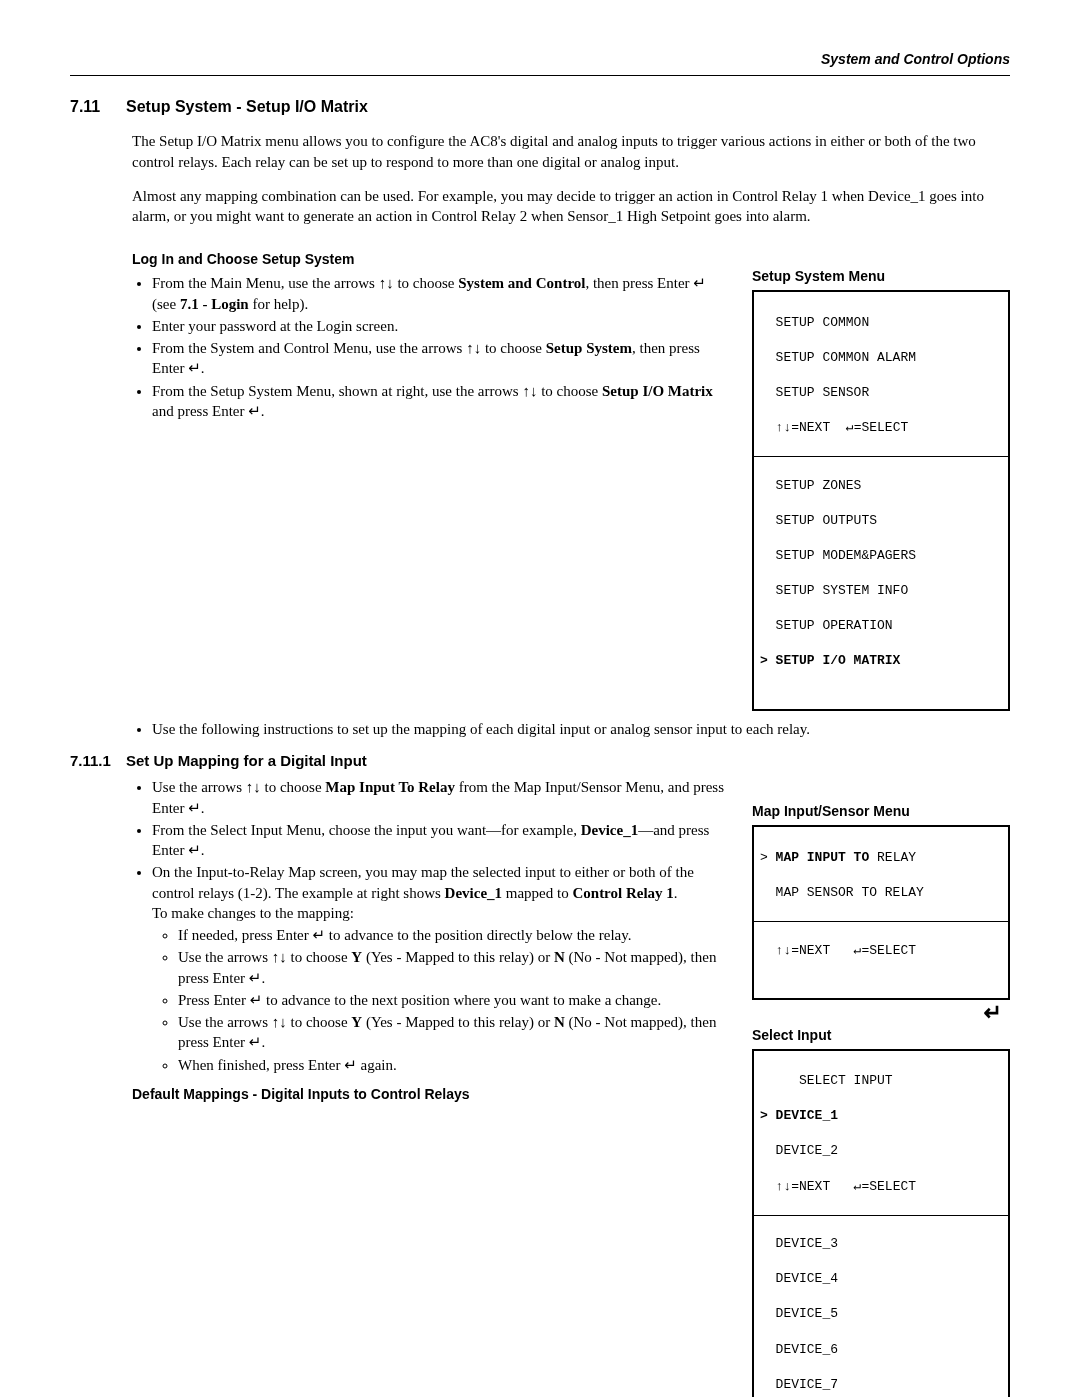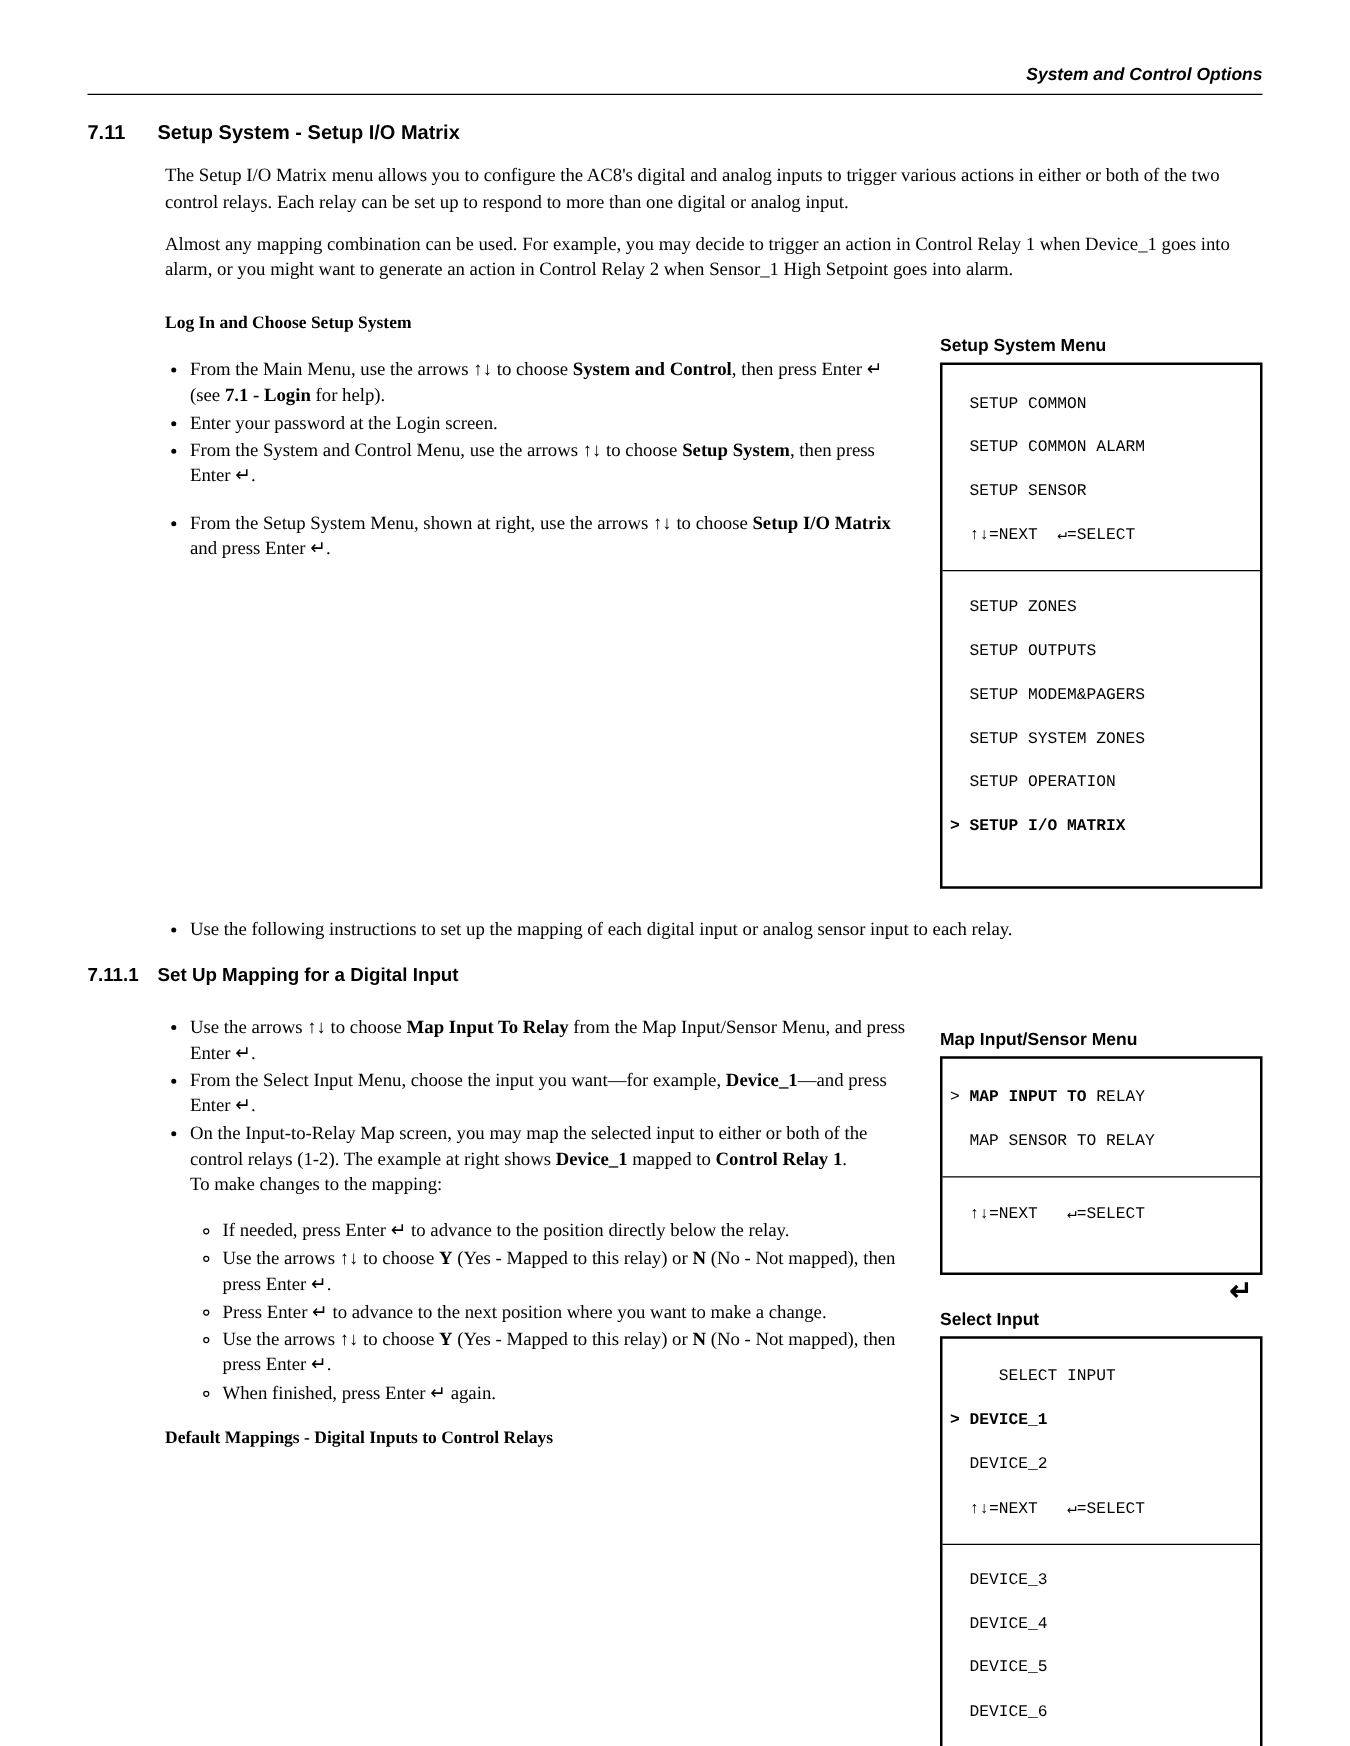--- a/index.html
+++ b/index.html
@@ -31,28 +31,28 @@
   }
   h1 .num { display:inline-block; width: 56px; }
   h2 {
     font-family: Arial, sans-serif;
     font-size: 15px;
     font-weight: bold;
     margin: 12px 0 4px 0;
   }
   h2 .num { display:inline-block; width: 56px; }
   h3 {
-    font-family: Liberation Serif, serif;
+    font-family: Liberation Sans, sans-serif;
     font-size: 14px;
     font-weight: bold;
     margin: 10px 0 4px 0;
   }
   .body-indent { margin-left: 62px; }
   p { margin: 14px 0; }
-  ul { margin: 17px 0; padding-left: 20px; }
+  ul { margin: 2px 0; padding-left: 20px; }
   ul ul { padding-left: 26px; }
   li { margin: 2px 0; }
   .two-col {
     display: flex;
     gap: 20px;
     align-items: flex-start;
   }
   .left-col { flex: 1; }
   .right-col { width: 258px; flex-shrink: 0; margin-top: 23px; }
   .menu-title {
@@ -111,21 +111,21 @@
       <div class="menu-title">Setup System Menu</div>
       <div class="lcd">
 <div class="lcd-row">  SETUP COMMON</div>
 <div class="lcd-row">  SETUP COMMON ALARM</div>
 <div class="lcd-row">  SETUP SENSOR</div>
 <div class="lcd-row">  ↑↓=NEXT  ↵=SELECT</div>
 <hr>
 <div class="lcd-row">  SETUP ZONES</div>
 <div class="lcd-row">  SETUP OUTPUTS</div>
 <div class="lcd-row">  SETUP MODEM&amp;PAGERS</div>
-<div class="lcd-row">  SETUP SYSTEM ZONES</div>
+<div class="lcd-row">  SETUP SYSTEM INFO</div>
 <div class="lcd-row">  SETUP OPERATION</div>
 <div class="lcd-row bold">&gt; SETUP I/O MATRIX</div>
       </div>
     </div>
   </div>
 
   <ul>
     <li>Use the following instructions to set up the mapping of each digital input or analog sensor input to each relay.</li>
   </ul>
 </div>

